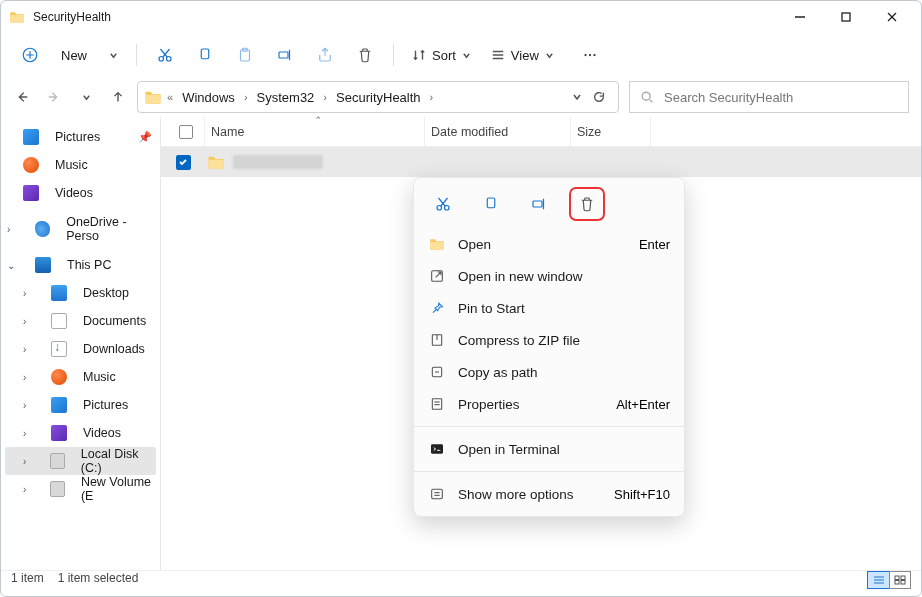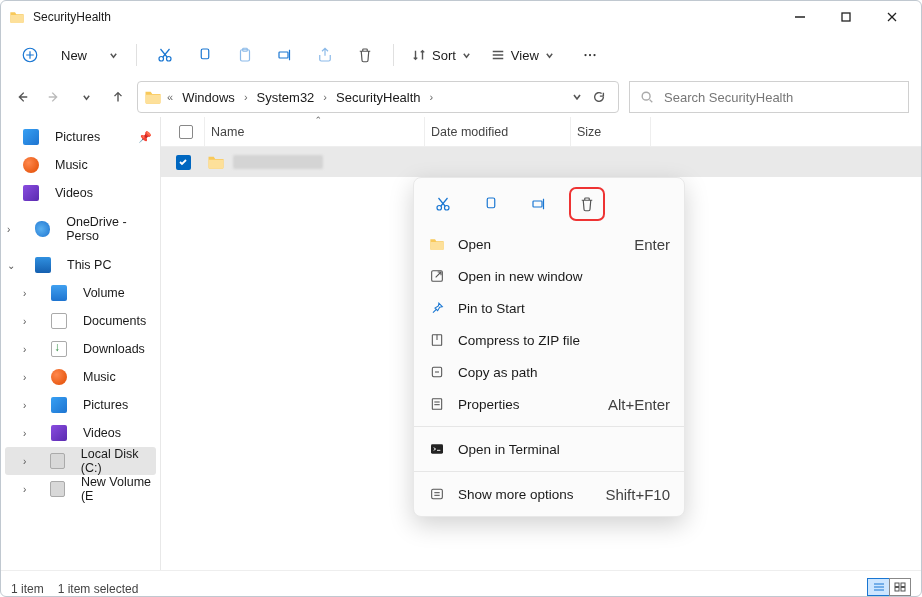--- a/index.html
+++ b/index.html
@@ -60,25 +60,25 @@
 .filerow .fname { display: flex; align-items: center; gap: 8px; padding-left: 2px; }
 .filerow .blur-text { width: 90px; height: 14px; background: #d4d4d4; filter: blur(1px); border-radius: 2px; }
 
 
 .ctxmenu { position: absolute; left: 412px; top: 176px; width: 272px; background: #fbfbfb; border-radius: 8px; box-shadow: 0 8px 24px rgba(0,0,0,0.18); padding: 6px 0; z-index: 100; border: 1px solid #e8e8e8; }
 .ctx-iconrow { display: flex; gap: 18px; padding: 6px 14px 10px 14px; }
 .ctx-iconbtn { width: 30px; height: 28px; display: flex; align-items: center; justify-content: center; border-radius: 4px; }
 .ctx-iconbtn.highlight { outline: 2.5px solid #e33; outline-offset: 1px; border-radius: 4px; }
 .ctx-item { display: flex; align-items: center; height: 32px; padding: 0 14px; gap: 12px; font-size: 13.5px; }
 .ctx-item .ctx-ico { width: 18px; display: flex; justify-content: center; }
-.ctx-item .shortcut { margin-left: auto; color: #404040; font-size: 15px; }
+.ctx-item .shortcut { margin-left: auto; color: #000000; font-size: 13px; }
 .ctx-sep { height: 1px; background: #e6e6e6; margin: 6px 0; }
 
 
-.statusbar { position: absolute; bottom: 0; left: 0; right: 0; height: 26px; display: flex; align-items: flex-end; padding: 0 10px; gap: 14px; font-size: 12px; color: #444; border-top: 1px solid #eee; }
+.statusbar { position: absolute; bottom: 0; left: 0; right: 0; height: 26px; display: flex; align-items: flex-start; padding: 0 10px; gap: 14px; font-size: 12px; color: #444; border-top: 1px solid #eee; }
 .statusbar .viewsw { margin-left: auto; display: flex; }
 .statusbar .viewsw div { width: 22px; height: 18px; border: 1px solid #888; display: flex; align-items: center; justify-content: center; }
 .statusbar .viewsw div:first-child { border-right: none; background: #cde6ff; border-color:#1976d2; }
 
 
 .folder-svg .back { fill: #f8c95a; }
 .folder-svg .front { fill: #fde09a; }
 
 .checkbox-empty { width: 14px; height: 14px; border: 1px solid #888; border-radius: 2px; }
 
@@ -285,21 +285,21 @@
       </div>
     <div style="height:8px"></div>
     <div class="side-item lvl0">
         <span class="expand">⌄</span>
         <span class="ico-img ico-thispc"></span>
         <span>This PC</span>
       </div>
     <div class="side-item lvl1">
         <span class="expand">›</span>
         <span class="ico-img ico-desktop"></span>
-        <span>Volume</span>
+        <span>Desktop</span>
       </div>
     <div class="side-item lvl1">
         <span class="expand">›</span>
         <span class="ico-img ico-documents"></span>
         <span>Documents</span>
       </div>
     <div class="side-item lvl1">
         <span class="expand">›</span>
         <span class="ico-img ico-downloads"></span>
         <span>Downloads</span>

